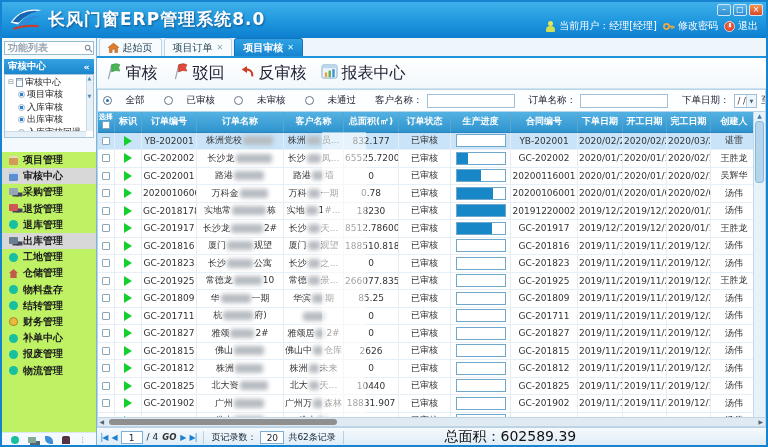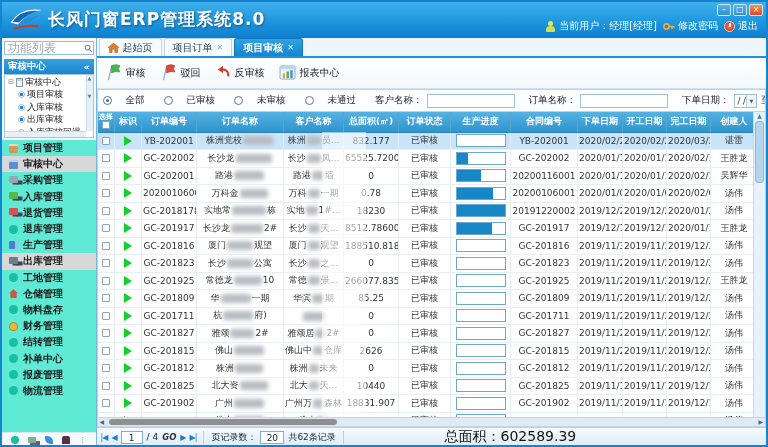--- a/index.html
+++ b/index.html
@@ -22,32 +22,32 @@
   .ic-power { width:11px; height:11px; border-radius:50%; background:radial-gradient(circle at 50% 45%,#ff7a5a,#c92413); border:1px solid #ffd0c0; position:relative; }
   .ic-power::after { content:""; position:absolute; left:4px; top:1px; width:1.5px; height:4px; background:#fff; }
 
   
   .main { display:flex; height:409px; }
   .sidebar { width:95px; background:#f4f9fd; border-right:1px solid #79b6dd; display:flex; flex-direction:column; overflow:hidden; }
   .content { position:relative; width:673px; display:flex; flex-direction:column; overflow:hidden; }
 
   
   .searchrow { margin:3px 2px 2px 2px; height:14px; background:#fff; border:1px solid #96bcd6; display:flex; align-items:center; }
-  .searchrow .ph { flex:1; font-size:12px; color:#9aa7b2; padding-left:3px; }
+  .searchrow .ph { flex:1; font-size:10px; color:#9aa7b2; padding-left:3px;font-weight:bold; }
   .panelhdr { margin:2px 2px 0 2px; height:15px; background:linear-gradient(#35a2e2,#1b86cc); color:#fff; font-size:9.5px; font-weight:bold; display:flex; align-items:center; padding:0 4px; }
   .panelhdr .sp { flex:1; }
   .tree { margin:0 2px; height:64px; background:#fff; border:1px solid #a9c7dc; position:relative; overflow:hidden; font-size:9px; color:#222; }
   .tree-inner { padding:1px 0 0 3px; }
   .trow { height:12.5px; display:flex; align-items:center; gap:2px; white-space:nowrap; }
   .trow.child { padding-left:10px; }
   .ic-doc { width:7px; height:9px; background:#fff; border:1px solid #7f9ab0; box-shadow:inset 0 2px 0 #bcd3e4; }
   .ic-bdot { width:7px; height:7px; border-radius:50%; border:1px solid #9fb9cc; background:radial-gradient(circle,#2f7fd6 0 45%,#eaf3fb 50%); }
   .tvs { position:absolute; right:0; top:0; bottom:6px; width:7px; background:#e7f0f7; border-left:1px solid #c9dcea; font-size:5px; color:#4d88b5; text-align:center; line-height:6px; }
   .ths { position:absolute; left:0; right:7px; bottom:0; height:6px; background:#e7f0f7; border-top:1px solid #c9dcea; }
-  .modules { flex:1; background:#5eead4; margin-top:2px; display:flex; flex-direction:column; }
+  .modules { flex:1; background:#bef264; margin-top:14px; display:flex; flex-direction:column; }
   .mod { height:16.2px; display:flex; align-items:center; gap:5px; padding-left:7px; font-size:10px; font-weight:bold; color:#1c1c1c; white-space:nowrap; }
   .mod.sel { background:#d8d8d8; }
   .micn { width:9px; height:9px; flex:0 0 9px; }
   .shape-dot { border-radius:50%; }
   .shape-doc { width:8px; height:9px; border-radius:1px; box-shadow:inset 0 2px 0 rgba(255,255,255,.6); }
   .shape-cart { height:7px; margin-top:-2px; border-radius:1px; box-shadow:2px 3px 0 -1.5px #445, 6px 3px 0 -1.5px #445; }
   .shape-bar { width:8px; height:8px; border-radius:1px; box-shadow:inset -3px 0 0 rgba(255,255,255,.5); }
   .shape-home { clip-path:polygon(50% 0,100% 45%,85% 45%,85% 100%,15% 100%,15% 45%,0 45%); }
   .shape-moneybag { border-radius:50% 50% 45% 45%; border:1px solid #a8862a; }
   .sidefoot { height:15px; display:flex; align-items:center; justify-content:center; gap:9px; border-top:1px solid #dce8f1; background:#f4f9fd; }
@@ -56,21 +56,21 @@
   
   .tabbar { height:20px; background:#eef5fb; display:flex; align-items:flex-end; padding-left:2px; border-bottom:2px solid #1e93da; }
   .tab { height:18px; display:flex; align-items:center; gap:4px; padding:0 8px; font-size:10px; color:#245; background:#f7fbfe; border:1px solid #bcd6e8; border-bottom:none; border-radius:3px 3px 0 0; margin-right:2px; }
   .tab.active { background:linear-gradient(#2ea2e4,#1784cf); color:#fff; border-color:#1573b8; font-weight:bold; }
   .tab .x { font-size:8px; color:#8aa; }
   .tab.active .x { color:#dff; }
   .ic-home { width:11px; height:10px; }
 
   
   .toolbar { height:31px; background:linear-gradient(#ffffff,#f2f8fc); border-bottom:1px solid #cfe2ef; display:flex; align-items:center; gap:14px; padding-left:8px; }
-  .tbtn { display:flex; align-items:center; gap:4px; font-size:10px; color:#223; }
+  .tbtn { display:flex; align-items:center; gap:4px; font-size:16px; color:#223; }
 
   
   .filterbar { height:23px; border:1px solid #b8d4e8; background:#fdfeff; display:flex; align-items:center; font-size:9.5px; color:#223; padding-left:5px; gap:4px; white-space:nowrap; overflow:hidden; }
   .radio { width:9px; height:9px; border-radius:50%; border:1px solid #678; background:#fff; position:relative; flex:0 0 9px; }
   .radio.on::after { content:""; position:absolute; left:2px; top:2px; width:3px; height:3px; border-radius:50%; background:#1a6fc0; }
   .rlabel { margin-right:5px; }
   .fsep { width:1px; height:14px; background:#cfe0ec; margin:0 3px; }
   .finput { height:14px; border:1px solid #9fc0d8; background:#fff; width:88px; }
   .fdate { height:14px; border:1px solid #9fc0d8; background:#fff; width:52px; display:flex; align-items:center; }
   .fdate .dtxt { flex:1; padding-left:3px; font-size:8.5px; color:#333; }
@@ -192,58 +192,50 @@
           </div>
           <div class="mod sel">
      <span class="micn shape-doc" style="background:#5a8fd2"></span>
      <span>审核中心</span>
           </div>
           <div class="mod">
      <span class="micn shape-cart" style="background:#97a6b4"></span>
      <span>采购管理</span>
           </div>
           <div class="mod">
-     <span class="micn shape-cart" style="background:#57b94c"></span>
-     <span>入库管理</span>
-          </div>
-          <div class="mod">
      <span class="micn shape-cart" style="background:#d25555"></span>
      <span>退货管理</span>
           </div>
           <div class="mod">
      <span class="micn shape-dot" style="background:#18bfa0"></span>
      <span>退库管理</span>
-          </div>
-          <div class="mod">
-     <span class="micn shape-bar" style="background:#4a7fd0"></span>
-     <span>生产管理</span>
           </div>
           <div class="mod sel">
      <span class="micn shape-cart" style="background:#6b7f93"></span>
      <span>出库管理</span>
           </div>
           <div class="mod">
      <span class="micn shape-dot" style="background:#18bfa0"></span>
      <span>工地管理</span>
           </div>
           <div class="mod">
      <span class="micn shape-home" style="background:#c25b4a"></span>
      <span>仓储管理</span>
           </div>
           <div class="mod">
      <span class="micn shape-dot" style="background:#18bfa0"></span>
      <span>物料盘存</span>
           </div>
           <div class="mod">
+     <span class="micn shape-dot" style="background:#18bfa0"></span>
+     <span>结转管理</span>
+          </div>
+          <div class="mod">
      <span class="micn shape-moneybag" style="background:#e8b93c"></span>
      <span>财务管理</span>
-          </div>
-          <div class="mod">
-     <span class="micn shape-dot" style="background:#18bfa0"></span>
-     <span>结转管理</span>
           </div>
           <div class="mod">
      <span class="micn shape-dot" style="background:#18bfa0"></span>
      <span>补单中心</span>
           </div>
           <div class="mod">
      <span class="micn shape-dot" style="background:#18bfa0"></span>
      <span>报废管理</span>
           </div>
           <div class="mod">

